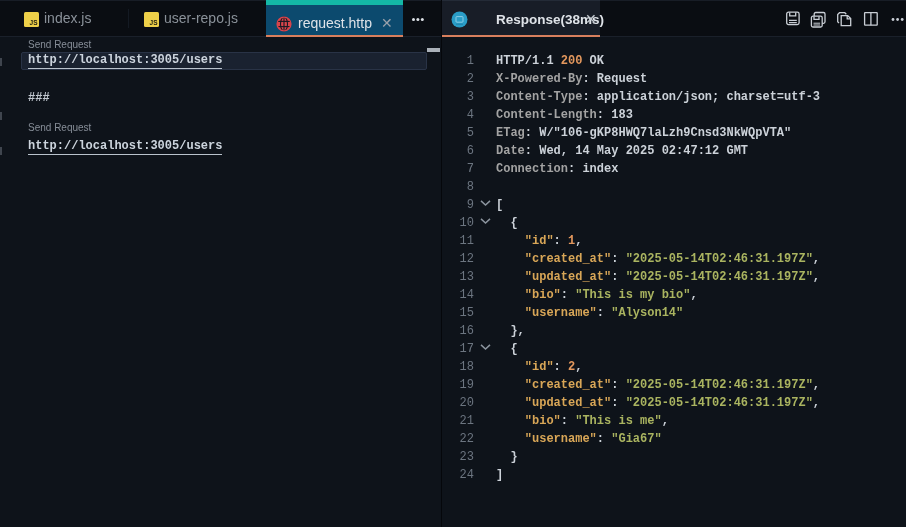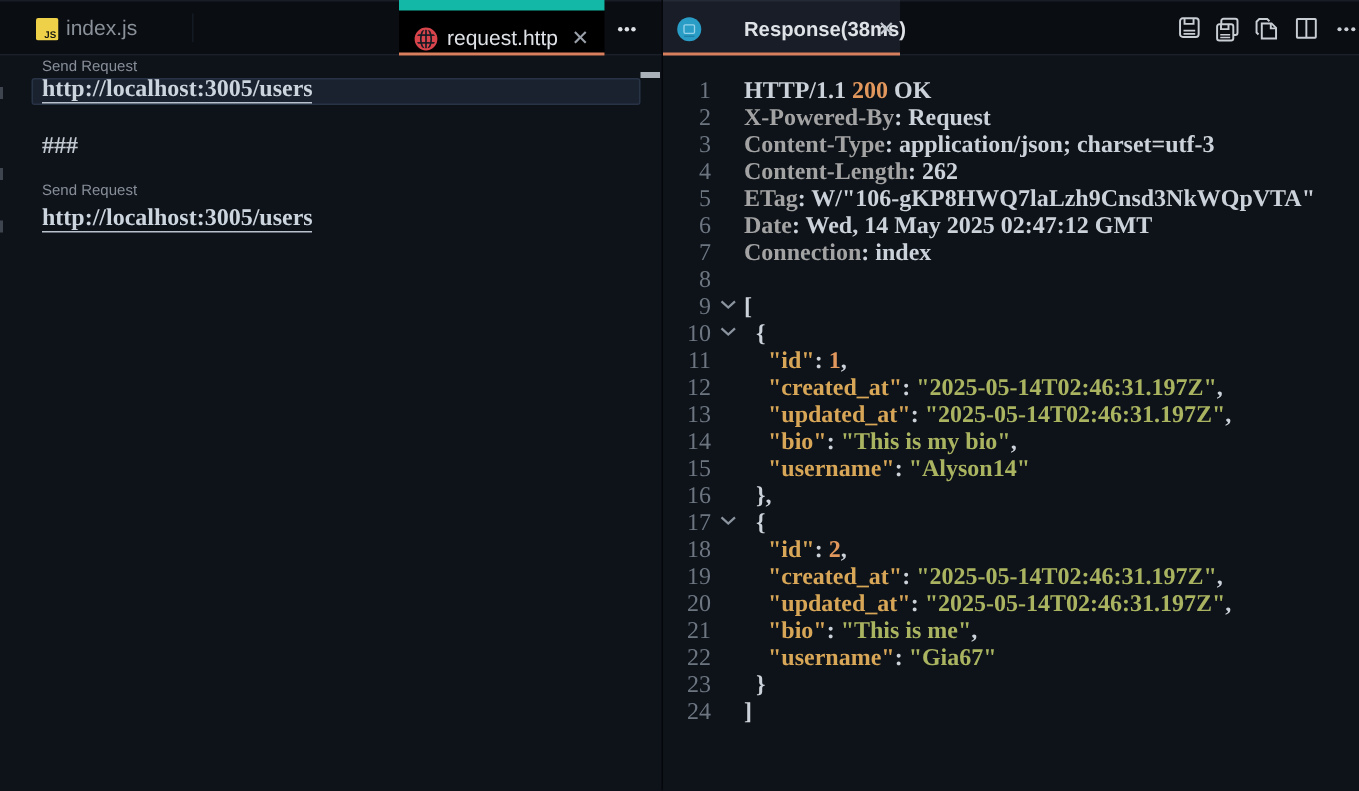--- a/index.html
+++ b/index.html
@@ -1,19 +1,19 @@
 <!DOCTYPE html>
 <html><head>
 <meta charset="utf-8">
 <style>
   html,body{margin:0;padding:0;background:#0e131a;}
   #app{position:relative;width:906px;height:527px;overflow:hidden;background:#0e131a;
        font-family:"Liberation Sans",sans-serif;}
   .abs{position:absolute;}
-  .mono{font-family:Liberation Serif, serif;font-size:16px;line-height:18px;white-space:pre;}
+  .mono{font-family:Liberation Mono, monospace;font-size:12px;line-height:18px;white-space:pre;}
   
   #tabbar{left:0;top:0;width:906px;height:37px;background:#0a0d12;border-top:1px solid #181d26;border-bottom:1px solid #1a202a;box-sizing:border-box;}
   .tab{position:absolute;top:0;height:37px;box-sizing:border-box;}
   .tabtext{position:absolute;top:10px;font-size:14px;}
   .inactive{color:#8a9199;}
   .activetext{color:#dfe3e8;}
   .orange{position:absolute;height:2px;background:#d87f5d;top:35px;}
   .sep{position:absolute;top:9px;height:19px;width:1px;background:#141a23;}
   .closex{position:absolute;color:#9aa1aa;font-size:14px;}
   
@@ -39,22 +39,29 @@
 
   <div class="tab" style="left:0;width:128px;">
     <svg class="abs" style="left:24px;top:12px;" width="15" height="15" viewBox="0 0 15 15">
       <rect x="0" y="0" width="15" height="15" rx="1.5" fill="#eed049"></rect>
       <text x="13.5" y="13" font-size="6.5" font-weight="bold" fill="#1c1c10" text-anchor="end" font-family="Liberation Sans">JS</text>
     </svg>
     <div class="tabtext inactive" style="left:44px;">index.js</div>
   </div>
   <div class="sep" style="left:128px;"></div>
 
+  <div class="tab" style="left:128px;width:138px;">
+    <svg class="abs" style="left:16px;top:12px;" width="15" height="15" viewBox="0 0 15 15">
+      <rect x="0" y="0" width="15" height="15" rx="1.5" fill="#eed049"></rect>
+      <text x="13.5" y="13" font-size="6.5" font-weight="bold" fill="#1c1c10" text-anchor="end" font-family="Liberation Sans">JS</text>
+    </svg>
+    <div class="tabtext inactive" style="left:36px;">user-repo.js</div>
+  </div>
 
-  <div class="tab" style="left:266px;width:137px;background:#000000;border-top:7px solid #14b8a6;">
+  <div class="tab" style="left:266px;width:137px;background:#0c4a6e;border-top:5px solid #14b8a6;">
     <svg class="abs" style="left:10px;top:11px;" width="16" height="16" viewBox="0 0 16 16">
       <circle cx="8" cy="8" r="7" fill="#d8444b"></circle>
       <g stroke="#151a23" stroke-width="1.1" fill="none">
         <line x1="1" y1="5.4" x2="15" y2="5.4"></line>
         <line x1="1" y1="10.6" x2="15" y2="10.6"></line>
         <line x1="8" y1="1" x2="8" y2="15"></line>
         <ellipse cx="8" cy="8" rx="3.5" ry="7"></ellipse>
       </g>
       <circle cx="8" cy="8" r="6.9" fill="none" stroke="#d8444b" stroke-width="1.4"></circle>
     </svg>
@@ -129,21 +136,21 @@
   <svg class="chev" style="top:215.7px;" viewBox="0 0 11 10">
       <path d="M1 2.9 L5.5 7 L10 2.9" stroke="#8b949e" stroke-width="1.5" fill="none"></path>
     </svg>
   <svg class="chev" style="top:341.7px;" viewBox="0 0 11 10">
       <path d="M1 2.9 L5.5 7 L10 2.9" stroke="#8b949e" stroke-width="1.5" fill="none"></path>
     </svg>
 
   <div class="abs mono" id="code"><span class="w">HTTP/1.1 <span class="o">200</span> OK</span>
 <span class="r">X-Powered-By</span><span class="w">: Request</span>
 <span class="r">Content-Type</span><span class="w">: application/json; charset=utf-3</span>
-<span class="r">Content-Length</span><span class="w">: 262</span>
+<span class="r">Content-Length</span><span class="w">: 183</span>
 <span class="r">ETag</span><span class="w">: W/"106-gKP8HWQ7laLzh9Cnsd3NkWQpVTA"</span>
 <span class="r">Date</span><span class="w">: Wed, 14 May 2025 02:47:12 GMT</span>
 <span class="r">Connection</span><span class="w">: index</span>
 
 <span class="w">[</span>
 <span class="w">  {</span>
 <span class="k">    "id"</span><span class="w">: </span><span class="o">1</span><span class="w">,</span>
 <span class="k">    "created_at"</span><span class="w">: </span><span class="g">"2025-05-14T02:46:31.197Z"</span><span class="w">,</span>
 <span class="k">    "updated_at"</span><span class="w">: </span><span class="g">"2025-05-14T02:46:31.197Z"</span><span class="w">,</span>
 <span class="k">    "bio"</span><span class="w">: </span><span class="g">"This is my bio"</span><span class="w">,</span>

